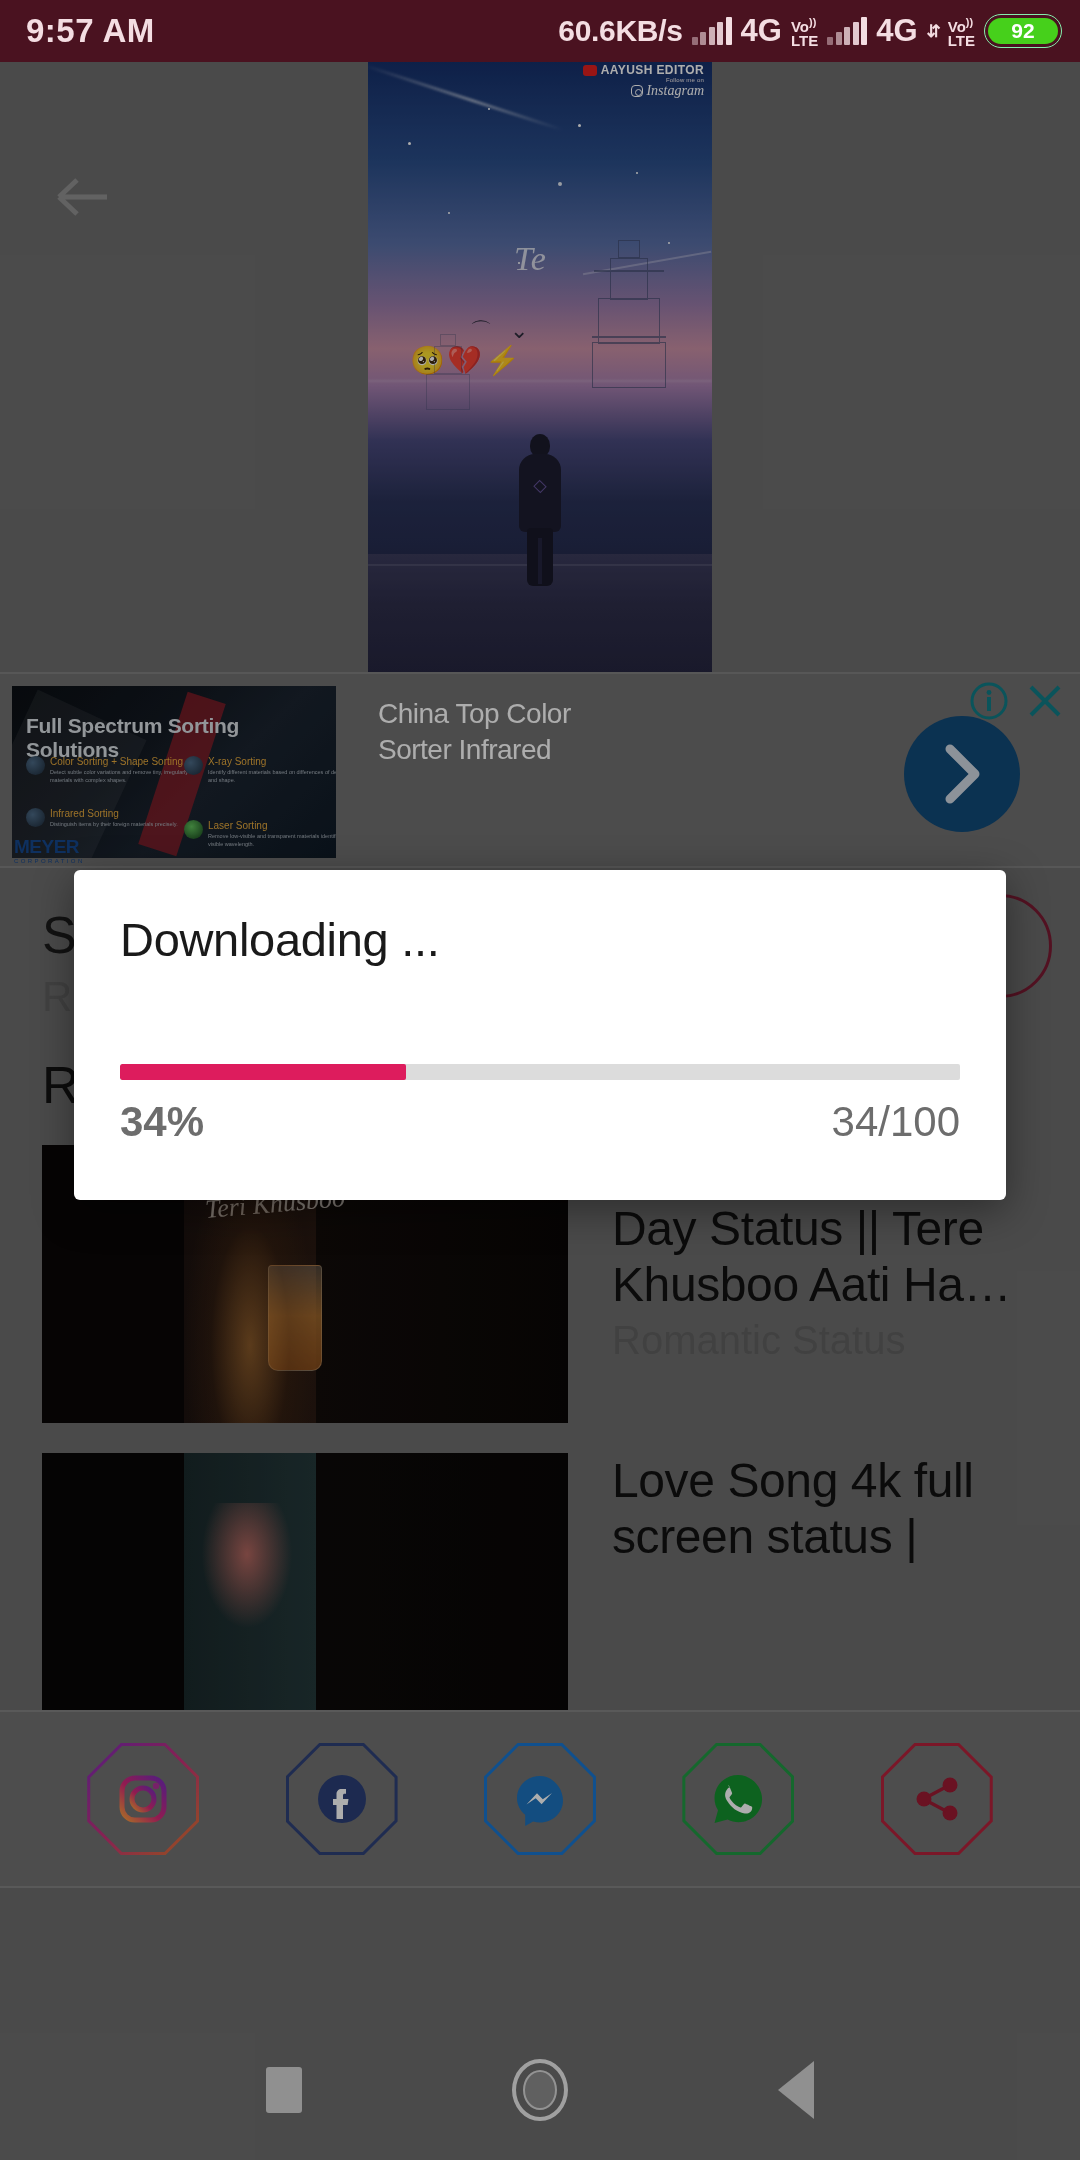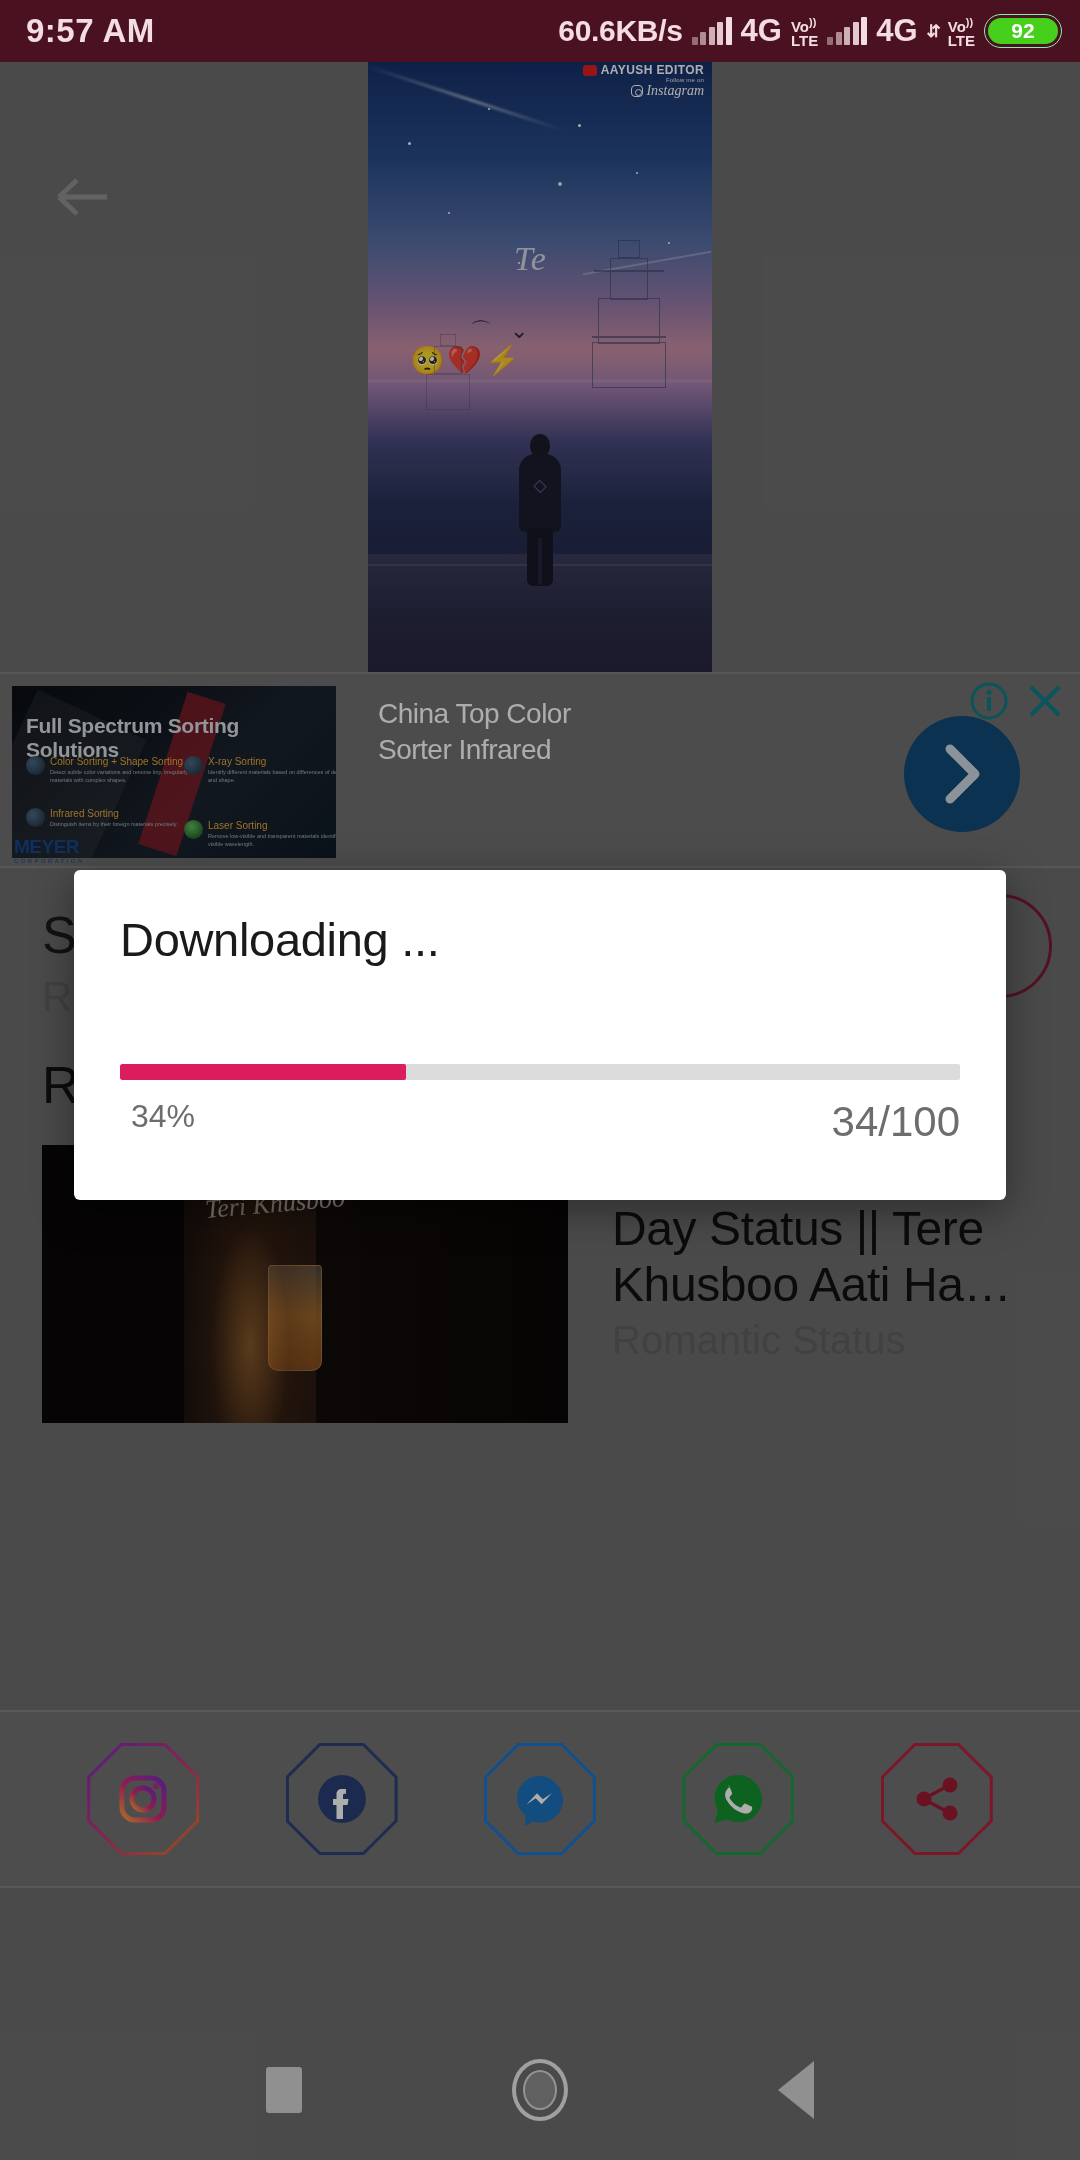--- a/index.html
+++ b/index.html
@@ -185,21 +185,21 @@
   
   .scrim{position:absolute;inset:0;background:rgba(0,0,0,.32);z-index:40;}
   .dialog{
     position:absolute;left:74px;top:870px;width:932px;height:330px;
     background:#fff;border-radius:6px;z-index:50;
     box-shadow:0 10px 40px rgba(0,0,0,.4);
   }
   .dlg-title{position:absolute;left:46px;top:42px;font-size:47px;color:#1a1a1a;letter-spacing:-.3px;}
   .pbar{position:absolute;left:46px;right:46px;top:194px;height:16px;background:#dcdcdc;border-radius:2px;overflow:hidden;}
   .pfill{height:100%;background:#dd1c5d;border-radius:2px;}
-  .dlg-pct{position:absolute;left:46px;top:228px;font-size:32px;font-weight:400;color:#6d6d6d;margin-left:11px;}
+  .dlg-pct{position:absolute;left:46px;top:228px;font-size:42px;font-weight:700;color:#6d6d6d;}
   .dlg-cnt{position:absolute;right:46px;top:228px;font-size:42px;color:#6d6d6d;}
 </style>
 </head>
 <body>
 
 <div class="statusbar">
   <div class="clock">9:57 AM</div>
   <div class="sb-right">
     <div class="netspeed">60.6KB/s</div>
     <div class="sig">
@@ -358,20 +358,26 @@
       <div class="rel-thumb rt1">
         <div class="rt1-script">Teri Khusboo</div>
         <div class="glass"></div>
       </div>
       <div class="rel-meta">
         <div class="rel-title">International Tea Day Status || Tere Khusboo Aati Ha…</div>
         <div class="rel-sub">Romantic Status</div>
       </div>
     </div>
 
+    <div class="rel-item">
+      <div class="rel-thumb rt2"></div>
+      <div class="rel-meta">
+        <div class="rel-title">Love Song 4k full screen status |</div>
+      </div>
+    </div>
   </div>
 
   <div class="share-bar">
     <div class="share-btn">
       <div class="oct" style="background:linear-gradient(135deg,#7b2bbd,#c9317a,#e07b2a)"></div>
         <div class="oct-in"></div>
       <svg width="54" height="54" viewBox="0 0 54 54" style="position:relative">
         <defs>
             <linearGradient id="ig" x1="0" y1="1" x2="1" y2="0">
           <stop offset="0%" stop-color="#f9a03c"></stop>

